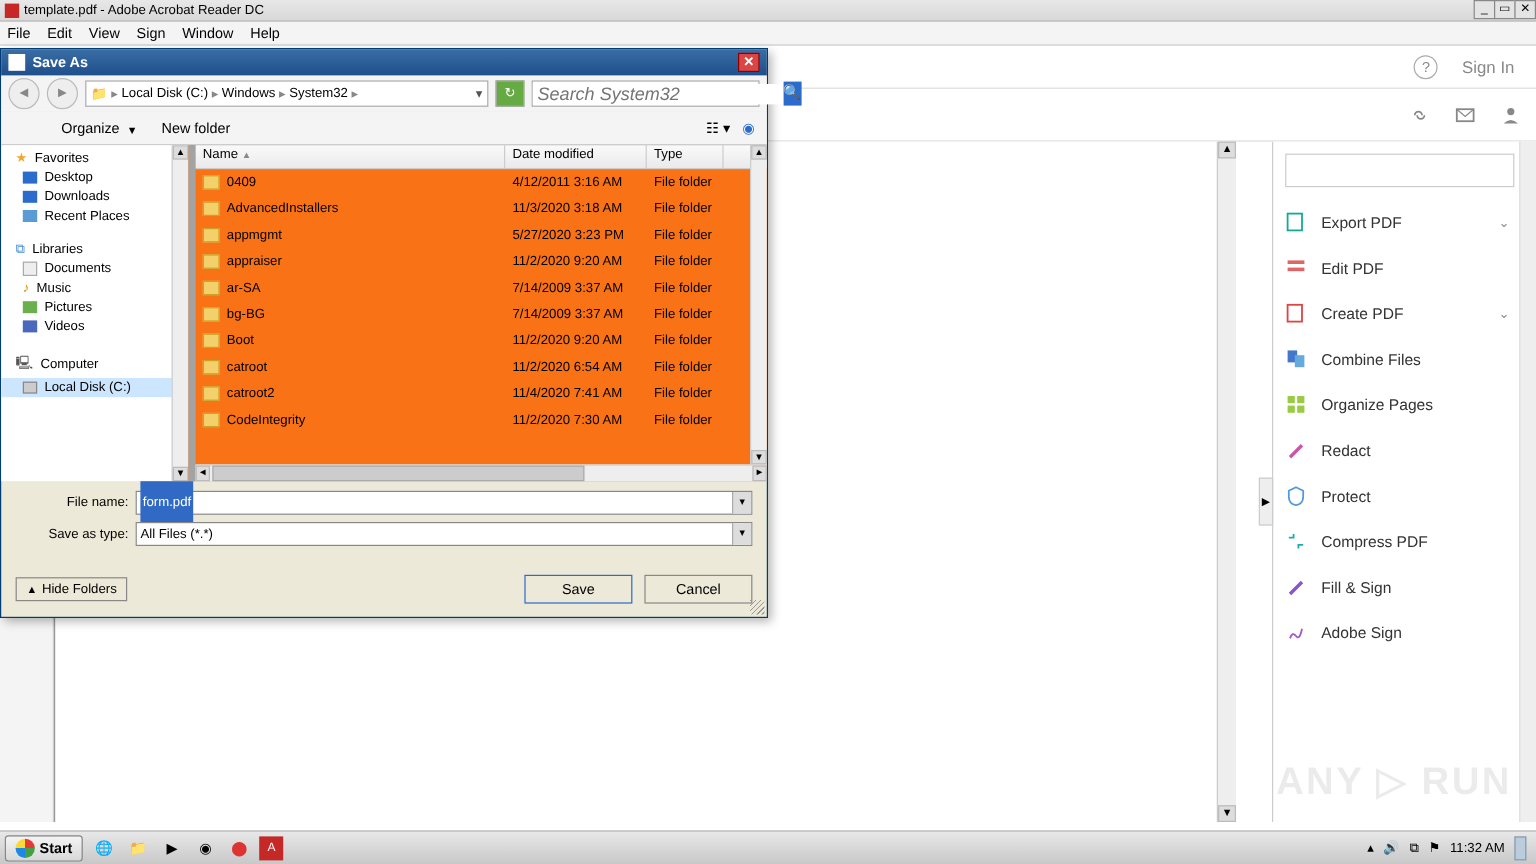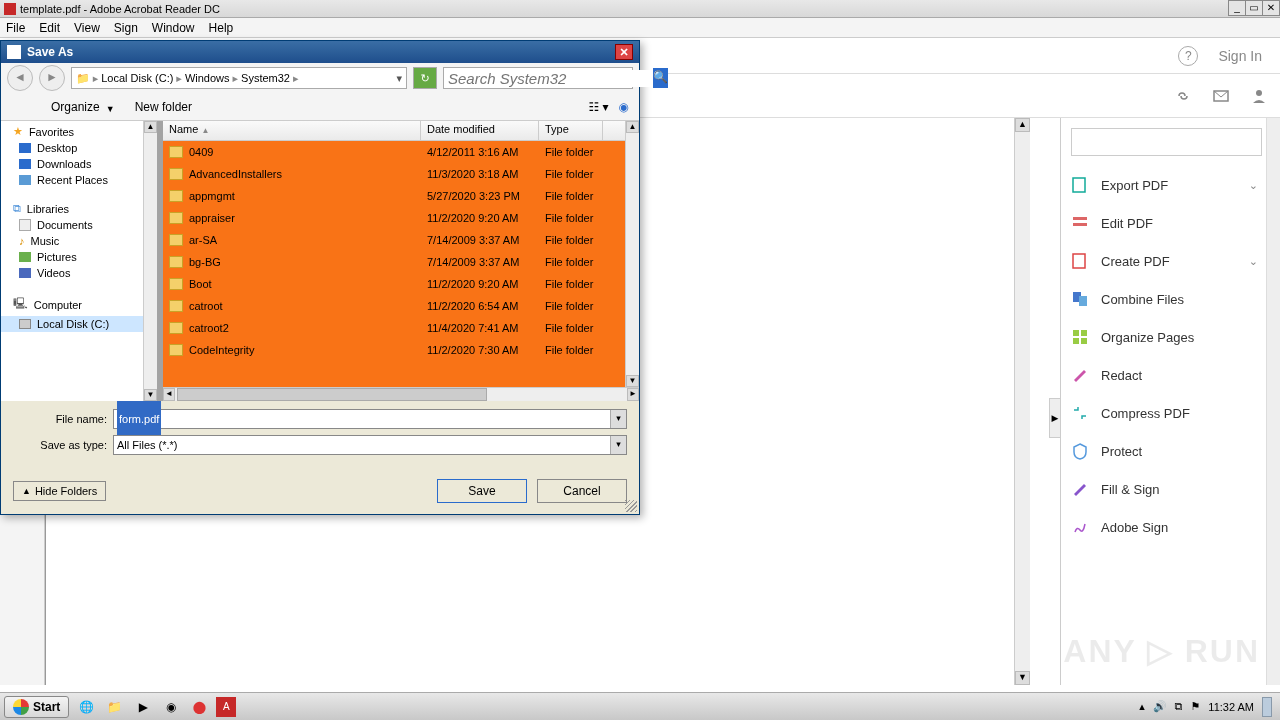--- a/index.html
+++ b/index.html
@@ -254,32 +254,32 @@
       <div class="ricon">
         <svg width="18" height="18">
           <path d="M3 14 L13 4 L15 6 L5 16 Z" fill="#c5a"></path>
         </svg>
       </div>
       <span>Redact</span>
     </div>
   <div class="tool">
       <div class="ricon">
         <svg width="18" height="18">
+          <path d="M9 2 L15 5 L15 10 Q15 16 9 17 Q3 16 3 10 L3 5 Z" fill="none" stroke="#59d" stroke-width="1.5"></path>
+        </svg>
+      </div>
+      <span>Protect</span>
+    </div>
+  <div class="tool">
+      <div class="ricon">
+        <svg width="18" height="18">
           <path d="M3 6 L7 6 L7 3 M15 12 L11 12 L11 15" fill="none" stroke="#2aa" stroke-width="1.5"></path>
         </svg>
       </div>
       <span>Compress PDF</span>
-    </div>
-  <div class="tool">
-      <div class="ricon">
-        <svg width="18" height="18">
-          <path d="M9 2 L15 5 L15 10 Q15 16 9 17 Q3 16 3 10 L3 5 Z" fill="none" stroke="#59d" stroke-width="1.5"></path>
-        </svg>
-      </div>
-      <span>Protect</span>
     </div>
   <div class="tool">
       <div class="ricon">
         <svg width="18" height="18">
           <path d="M3 14 L13 4 L15 6 L5 16 Z" fill="#85c"></path>
         </svg>
       </div>
       <span>Fill &amp; Sign</span>
     </div>
   <div class="tool">

